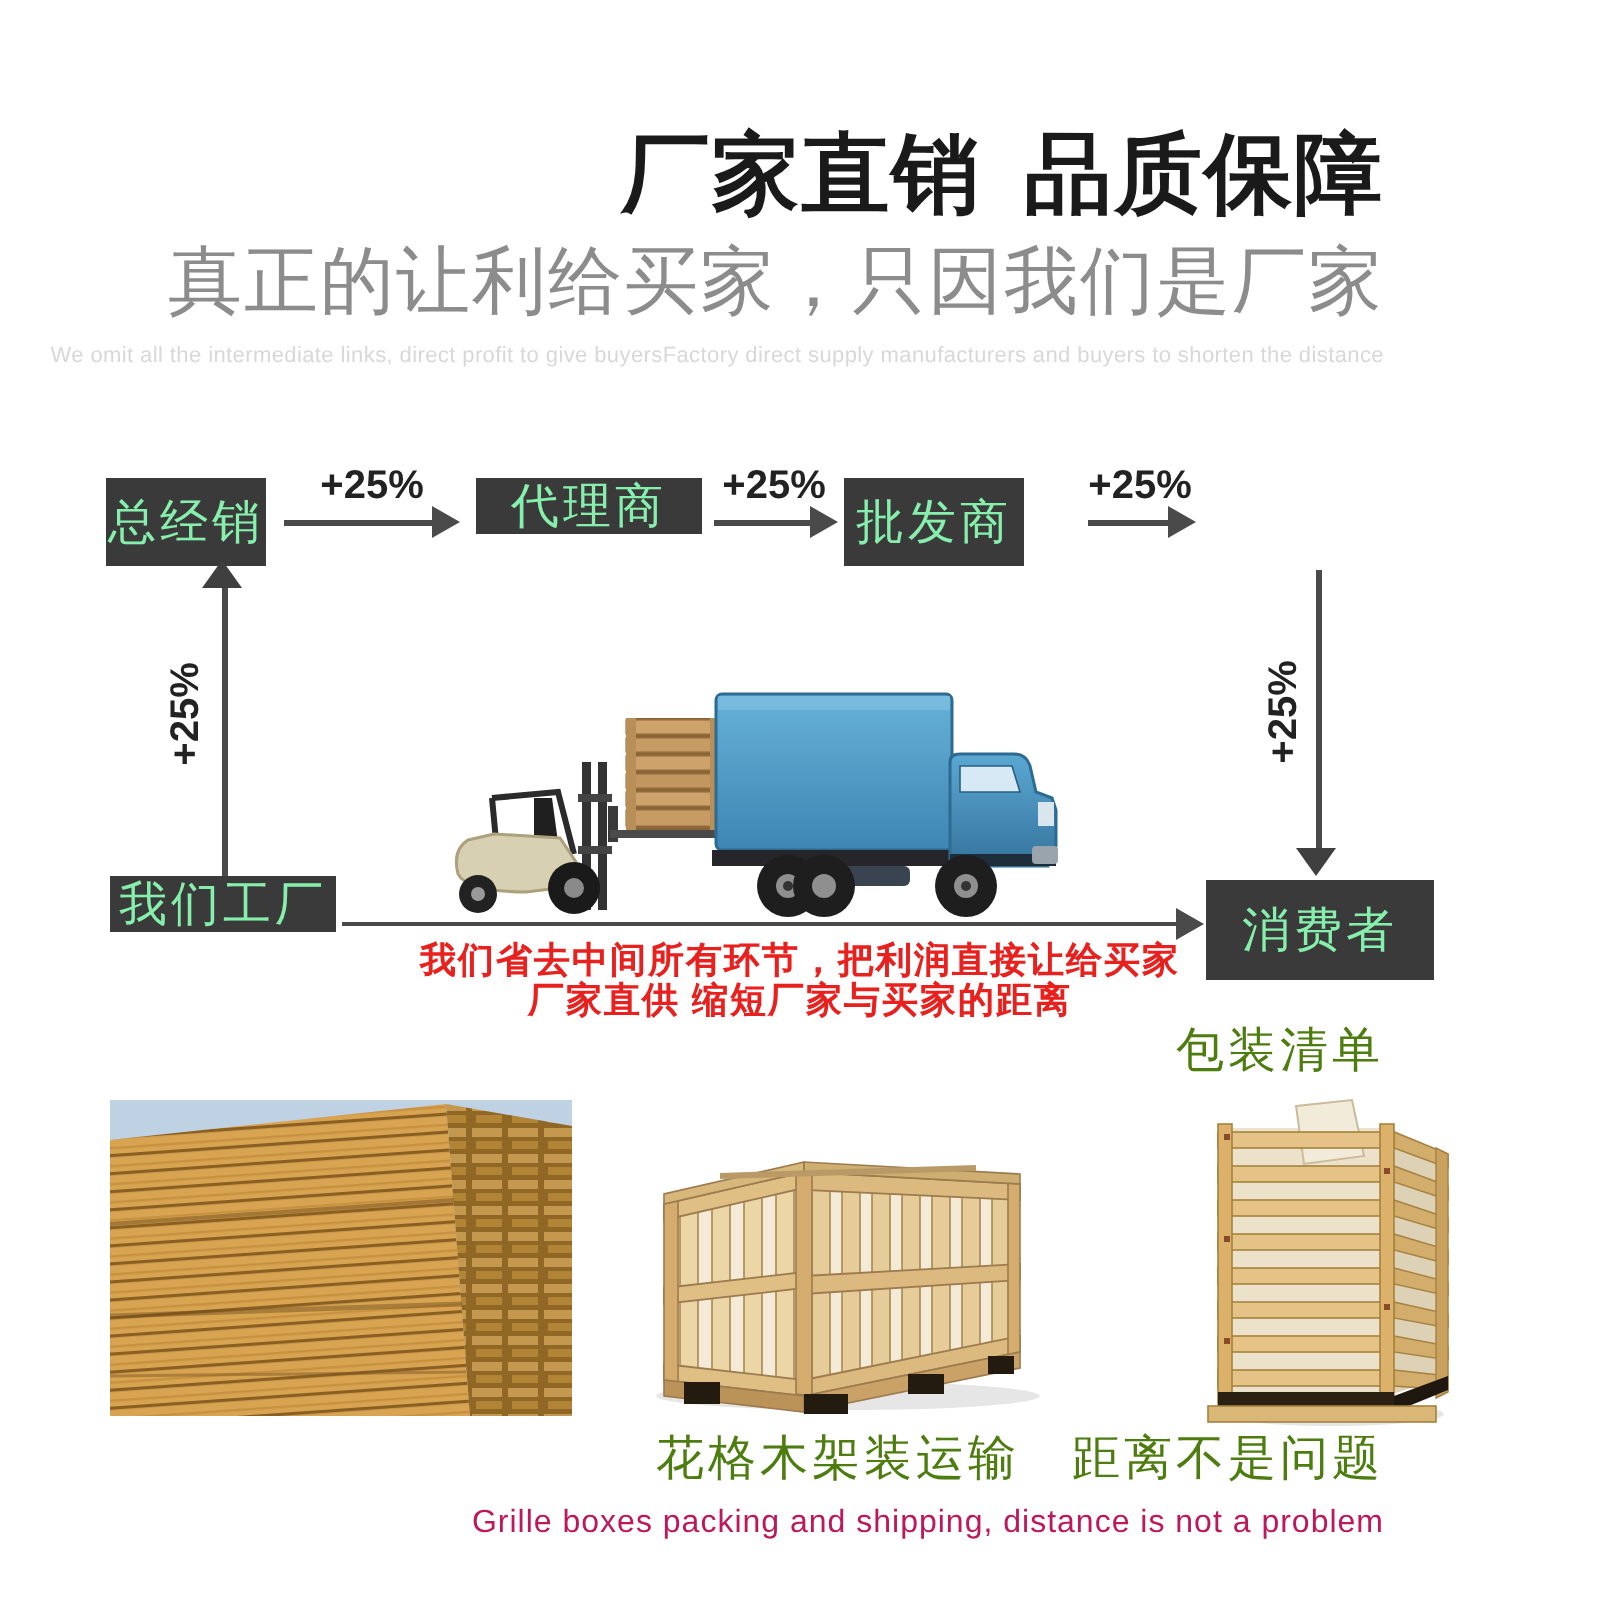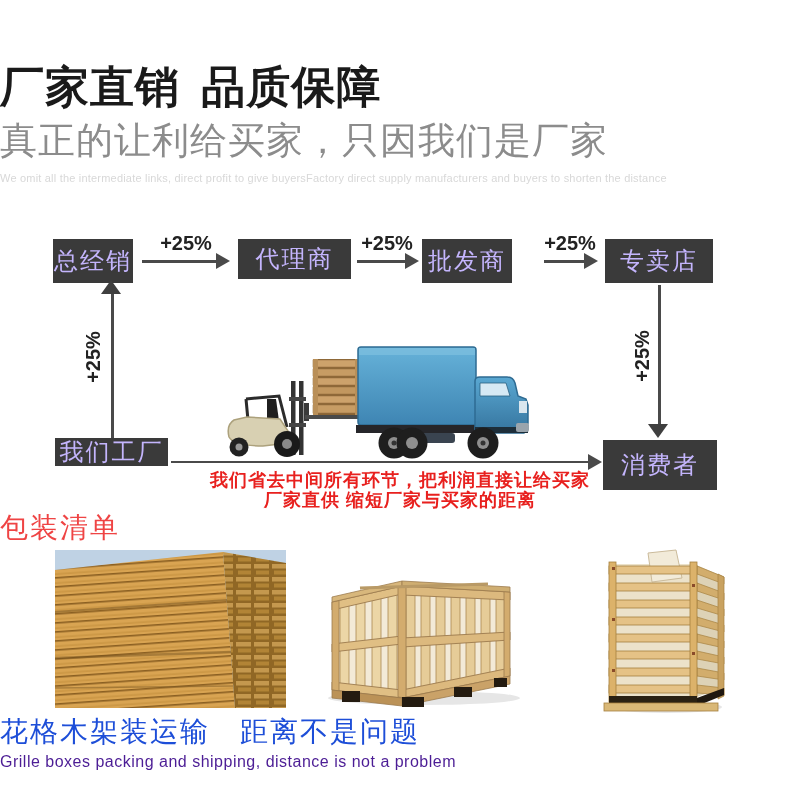--- a/index.html
+++ b/index.html
@@ -1,59 +1,58 @@
 <!DOCTYPE html>
 <html><head>
 <meta charset="utf-8">
 <style>
   html,body{margin:0;padding:0;}
   body{background:#fff;font-family:"Liberation Sans","DejaVu Sans",sans-serif;}
   .canvas{position:relative;width:800px;height:800px;background:#fff;overflow:hidden;}
   .abs{position:absolute;}
-  .ctr{left:0;width:680px;text-align:left;}
+  .ctr{left:12px;width:680px;text-align:right;}
   
   .title{top:58px;font-size:44px;font-weight:700;color:#1a1a1a;letter-spacing:1px;word-spacing:8px;}
   .subtitle{top:116px;font-size:37px;font-weight:400;color:#8c8c8c;letter-spacing:1px;}
   .wm{font-size:11px;color:#d8d8d8;letter-spacing:.2px;}
   .wm1{top:172px;}
   .wm2{top:184px;}
   
-  .node{position:absolute;background:#3a3a3a;color:#c4b5fd;font-size:24px;font-weight:500;
+  .node{position:absolute;background:#3a3a3a;color:#86efac;font-size:24px;font-weight:500;
         display:flex;align-items:center;justify-content:center;letter-spacing:2px;}
   
   .aline{position:absolute;background:#4a4a4a;}
   .ah{position:absolute;width:0;height:0;}
   .ah-right{border-top:8.5px solid transparent;border-bottom:8.5px solid transparent;border-left:14px solid #4a4a4a;}
   .ah-up{border-left:10px solid transparent;border-right:10px solid transparent;border-bottom:14px solid #3f3f3f;}
   .ah-down{border-left:10px solid transparent;border-right:10px solid transparent;border-top:14px solid #3f3f3f;}
   .markup{position:absolute;width:60px;text-align:center;font-size:20px;font-weight:600;color:#222;}
   .markup.vert{height:20px;line-height:20px;transform:rotate(-90deg);}
   
   .note{left:10px;width:780px;text-align:center;font-size:18px;font-weight:700;color:#e8201e;letter-spacing:1px;}
   .note1{top:468px;}
   .note2{top:488px;}
   
-  .packing-title{top:509px;font-size:28px;font-weight:500;color:#ef4444;letter-spacing:2px;}
-  .caption{top:713px;font-size:28px;font-weight:500;color:#1d4ed8;letter-spacing:2px;font-family:Liberation Serif, serif;}
-  .caption-en{top:753px;font-size:16px;color:#4c1d95;letter-spacing:.5px;}
+  .packing-title{top:509px;font-size:24px;font-weight:500;color:#4d7c0f;letter-spacing:2px;}
+  .caption{top:713px;font-size:24px;font-weight:500;color:#4d7c0f;letter-spacing:2px;font-family:Liberation Serif, serif;}
+  .caption-en{top:753px;font-size:16px;color:#be185d;letter-spacing:.5px;}
   svg{display:block;}
 </style>
 </head>
 <body>
 
 <div class="canvas">
 
   <div class="abs ctr title">厂家直销 品质保障</div>
   <div class="abs ctr subtitle">真正的让利给买家，只因我们是厂家</div>
   <div class="abs ctr wm wm1">We omit all the intermediate links, direct profit to give buyersFactory direct supply manufacturers and buyers to shorten the distance</div>
 
   <div class="node" style="left:53px;top:239px;width:80px;height:44px;">总经销</div>
-  <div class="node" style="left:238px;top:239px;width:113px;height:40px;">代理商</div>
+  <div class="node" style="left:238px;top:239px;width:113px;height:28px;">代理商</div>
   <div class="node" style="left:422px;top:239px;width:90px;height:44px;">批发商</div>
-  <div class="node" style="left:605px;top:239px;width:108px;height:44px;">专卖店</div>
   <div class="node" style="left:55px;top:438px;width:113px;height:28px;">我们工厂</div>
   <div class="node" style="left:603px;top:440px;width:114px;height:50px;">消费者</div>
 
   <div class="markup" style="left:156px;top:232px;">+25%</div>
   <div class="markup" style="left:357px;top:232px;">+25%</div>
   <div class="markup" style="left:540px;top:232px;">+25%</div>
   <div class="markup vert" style="left:63px;top:347px;">+25%</div>
   <div class="markup vert" style="left:612px;top:346px;">+25%</div>
 
   <div>

